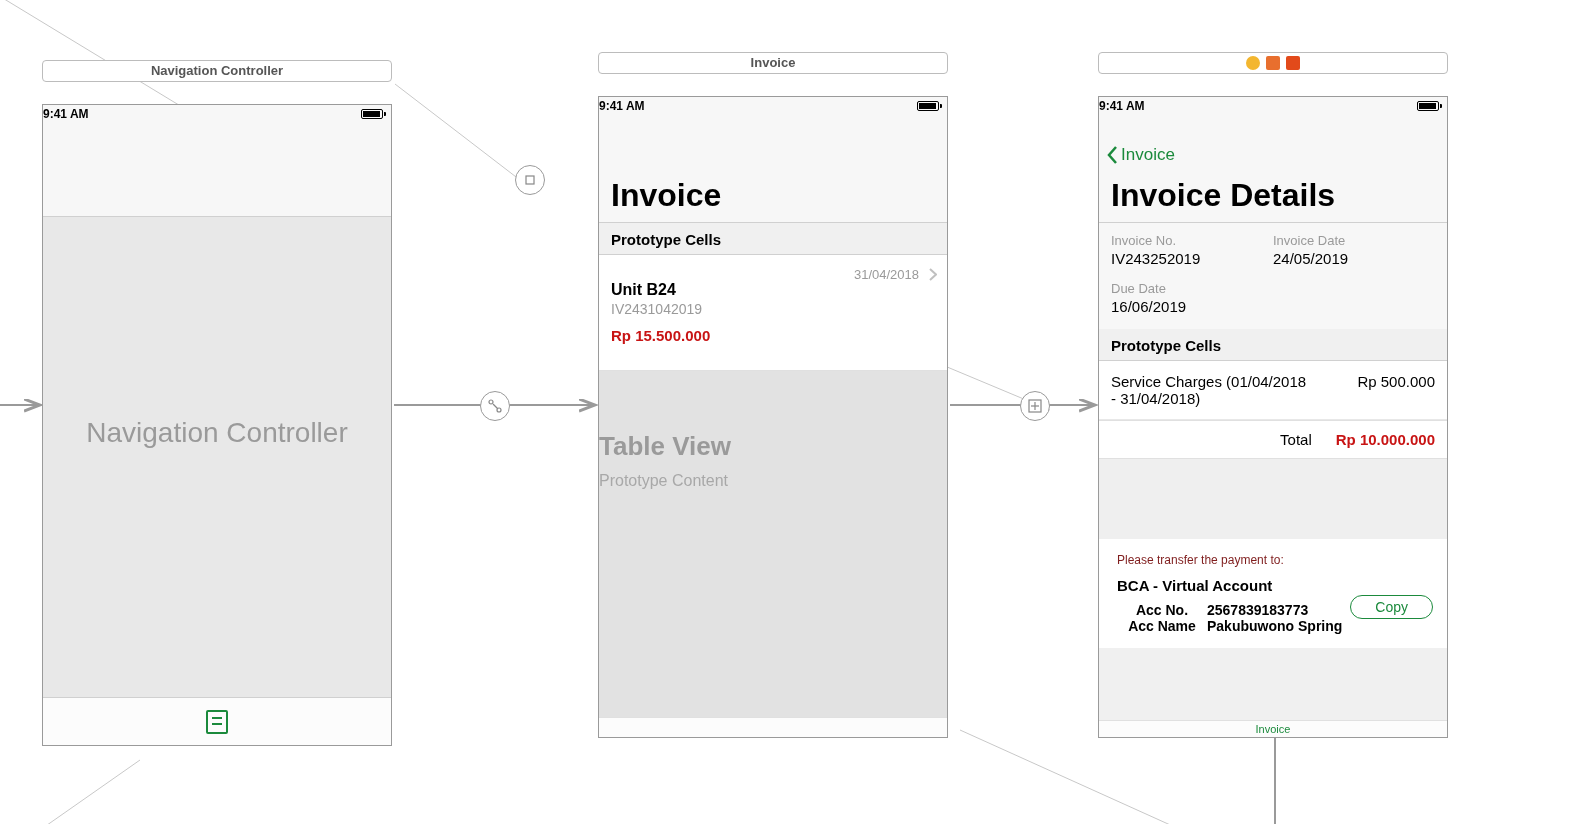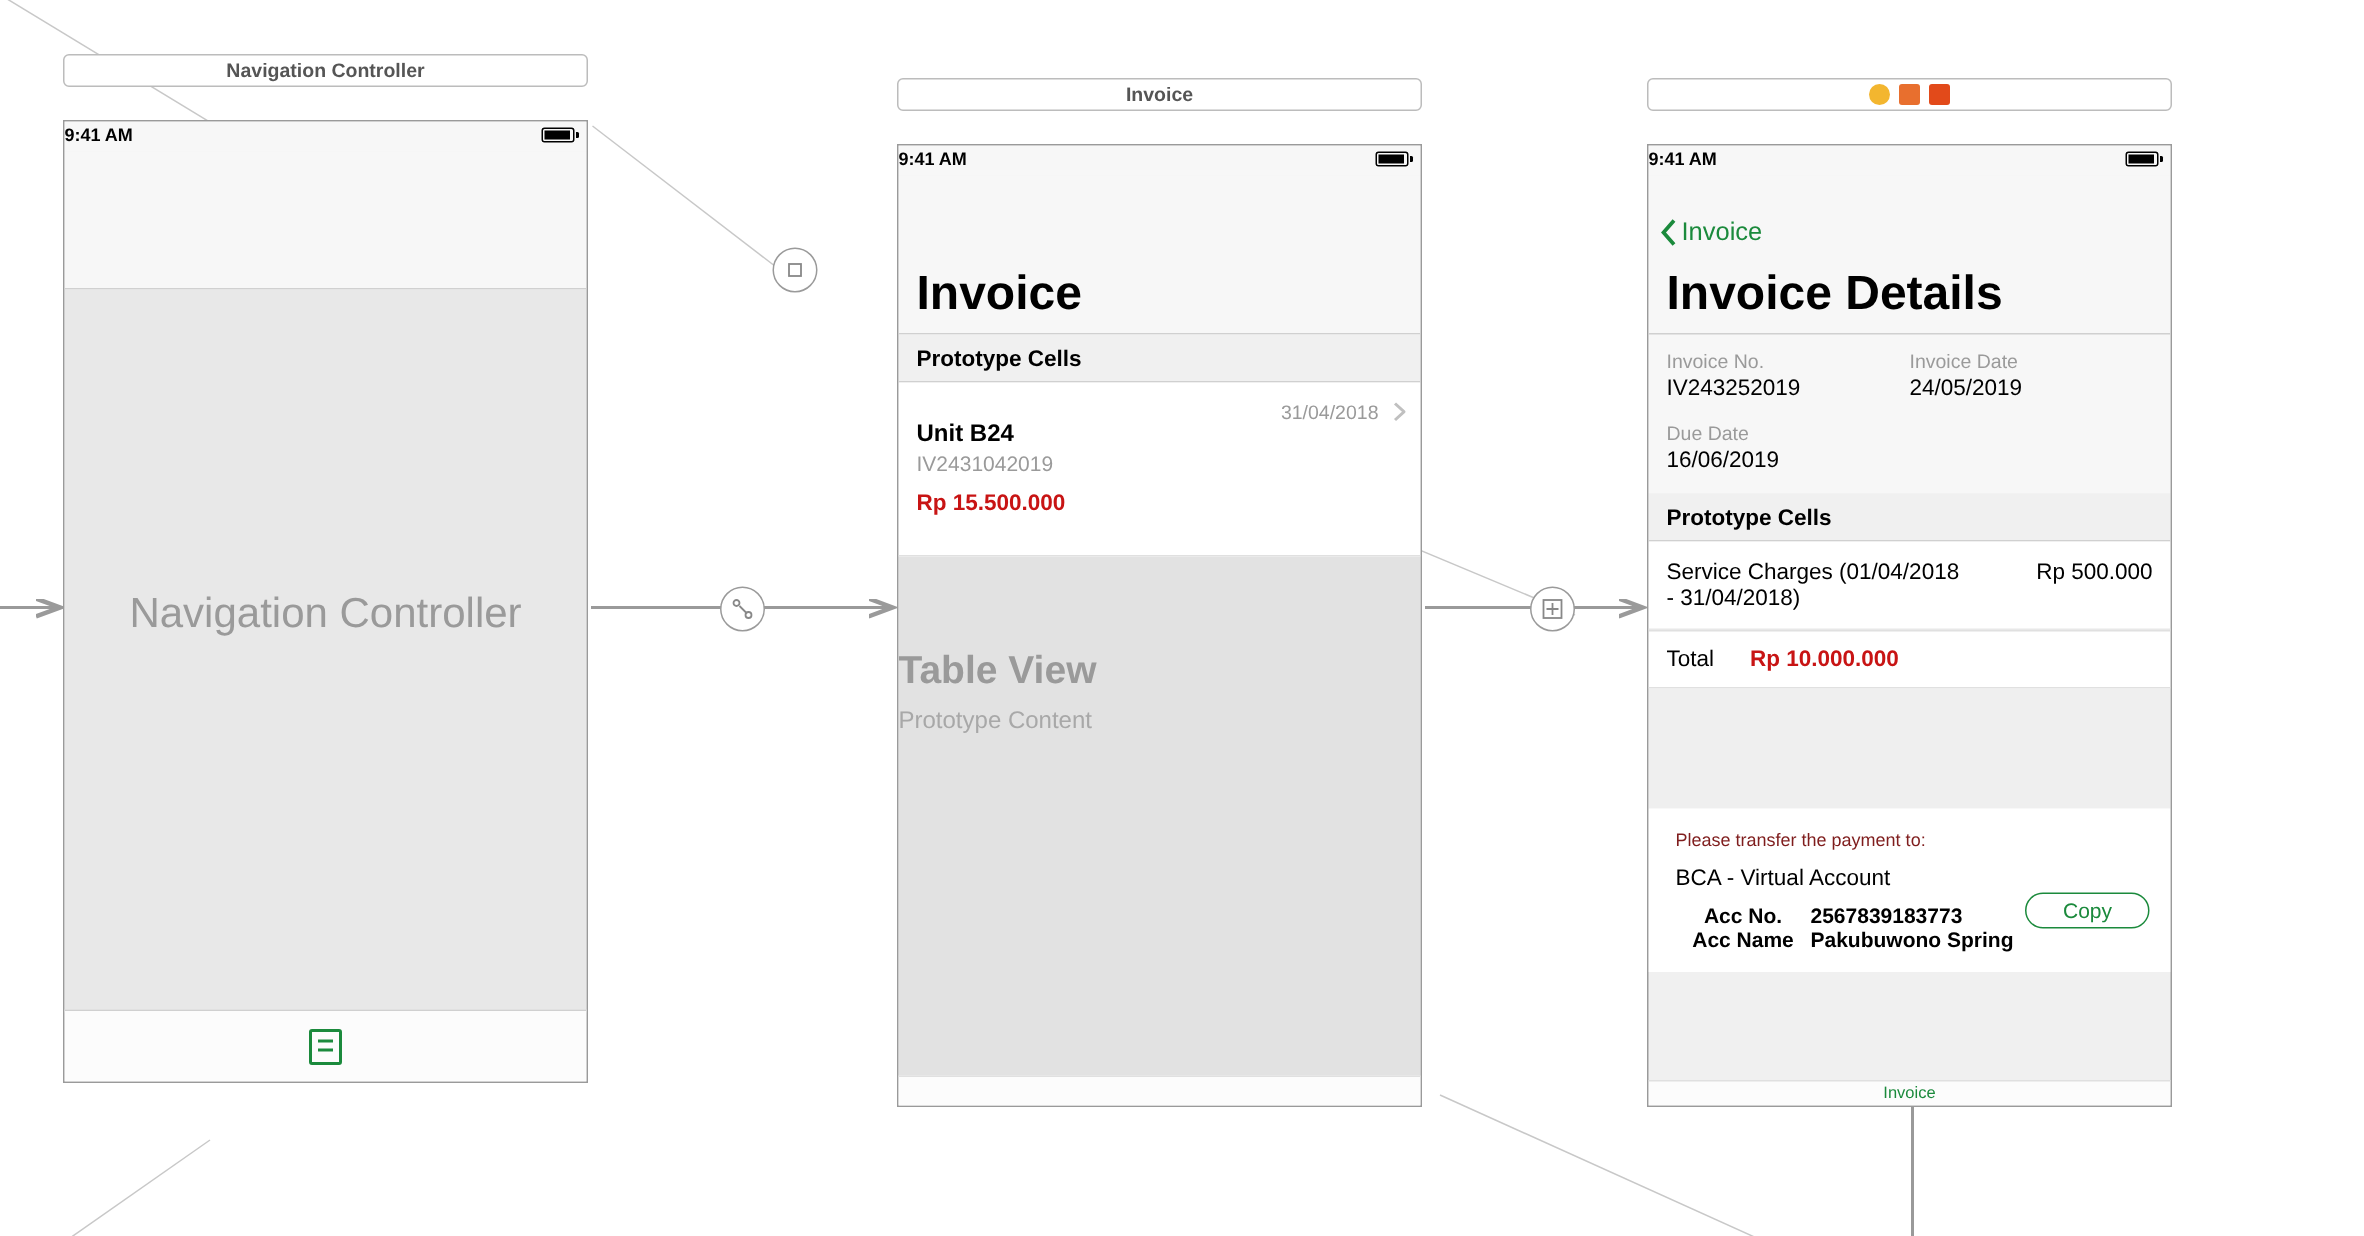--- a/index.html
+++ b/index.html
@@ -185,33 +185,34 @@
     padding: 12px;
     display: flex;
     justify-content: space-between;
     border-bottom: 1px solid #e8e8e8;
     font-size: 15px;
   }
   .line-item .desc { max-width: 200px; }
   .total-row {
     background: #fff;
     display: flex;
+    justify-content: flex-end;
     gap: 24px;
     padding: 10px 12px;
     border-top: 1px solid #e0e0e0;
     border-bottom: 1px solid #e0e0e0;
     font-size: 15px;
   }
   .total-row .tot-val { color: #c81414; font-weight: 600; }
   .payment-block {
     background: #fff;
     padding: 14px 18px;
   }
   .payment-block .instr { color: #7f1d1d; font-size: 12px; margin-bottom: 10px; }
-  .payment-block .bank { font-weight: 400; font-size: 15px; margin-bottom: 8px; }
+  .payment-block .bank { font-weight: 700; font-size: 15px; margin-bottom: 8px; }
   .acct-row { display: flex; font-size: 14px; font-weight: 700; }
   .acct-row .k { width: 90px; text-align: center; }
   .copy-btn {
     position: absolute;
     right: 14px;
     top: 56px;
     border: 1.5px solid #1b8a3c;
     color: #1b8a3c;
     border-radius: 14px;
     font-size: 14px;
@@ -287,21 +288,21 @@
     </svg>
 </div>
 <div class="segue-node" style="left:1020px; top:391px;">
   <svg width="14" height="14" viewBox="0 0 14 14">
       <rect x="1" y="1" width="12" height="12" fill="none" stroke="#888" stroke-width="1.2"></rect>
       <line x1="7" y1="3" x2="7" y2="11" stroke="#888" stroke-width="1.2"></line>
       <line x1="3" y1="7" x2="11" y2="7" stroke="#888" stroke-width="1.2"></line>
     </svg>
 </div>
 
-<div class="scene-group" style="left:42px; top:36px;">
+<div class="scene-group" style="left:42px; top:60px;">
   <div class="scene-title" style="width:350px;">
     <span>Navigation Controller</span>
   </div>
   <div class="device">
     <div class="status-bar">
       <span>9:41 AM</span>
       <div class="battery">
           <div class="fill"></div>
         </div>
     </div>

